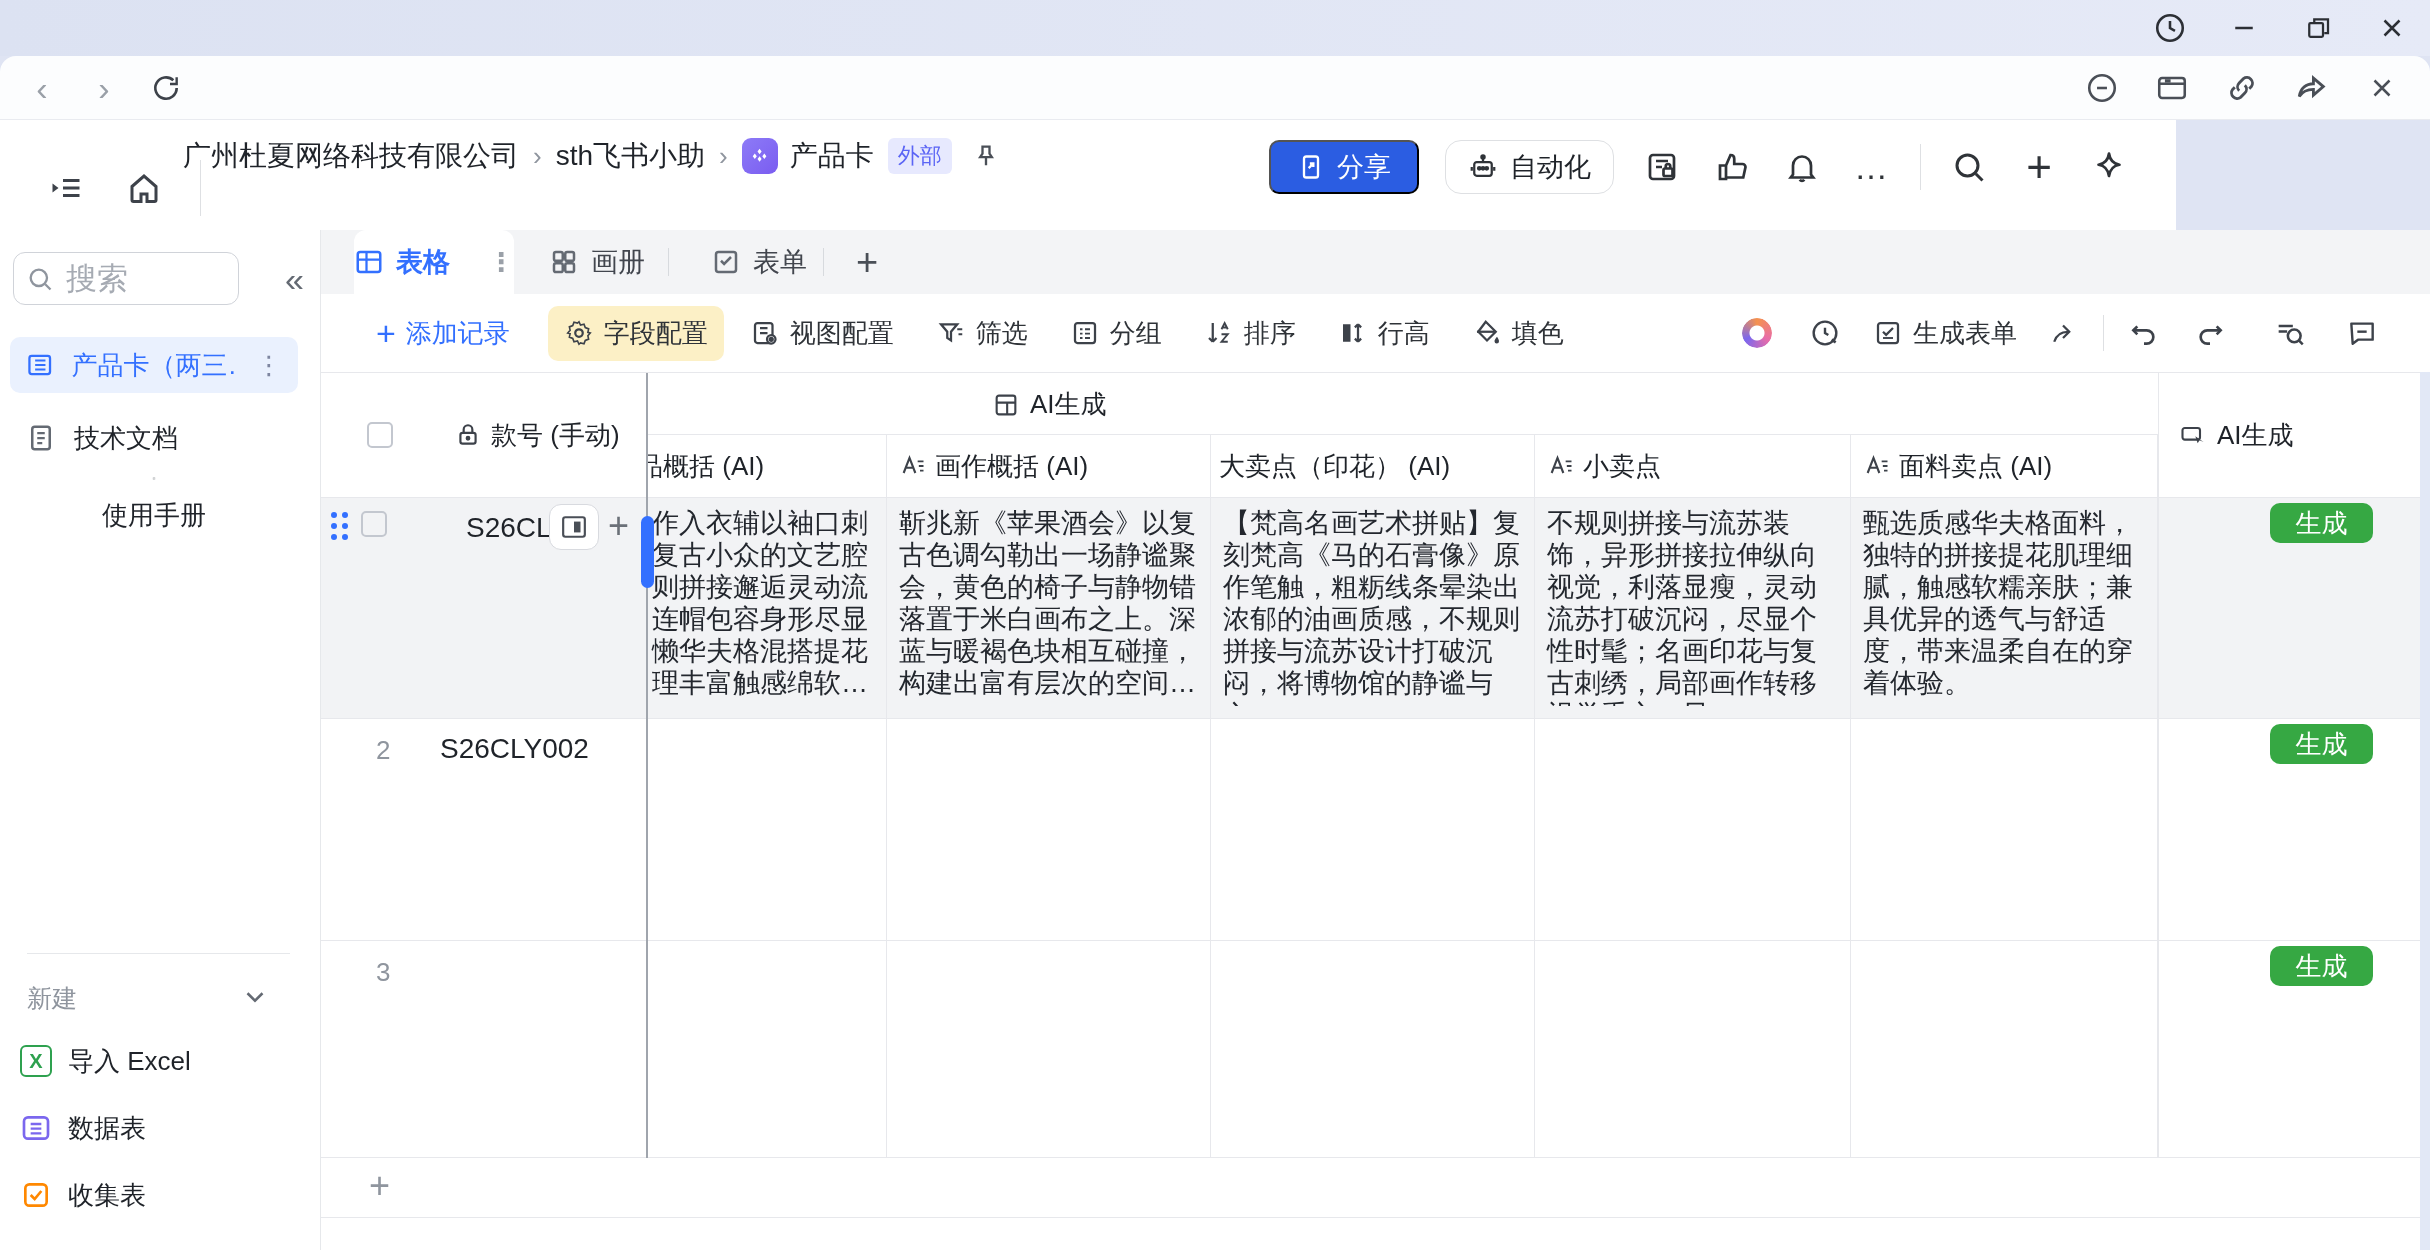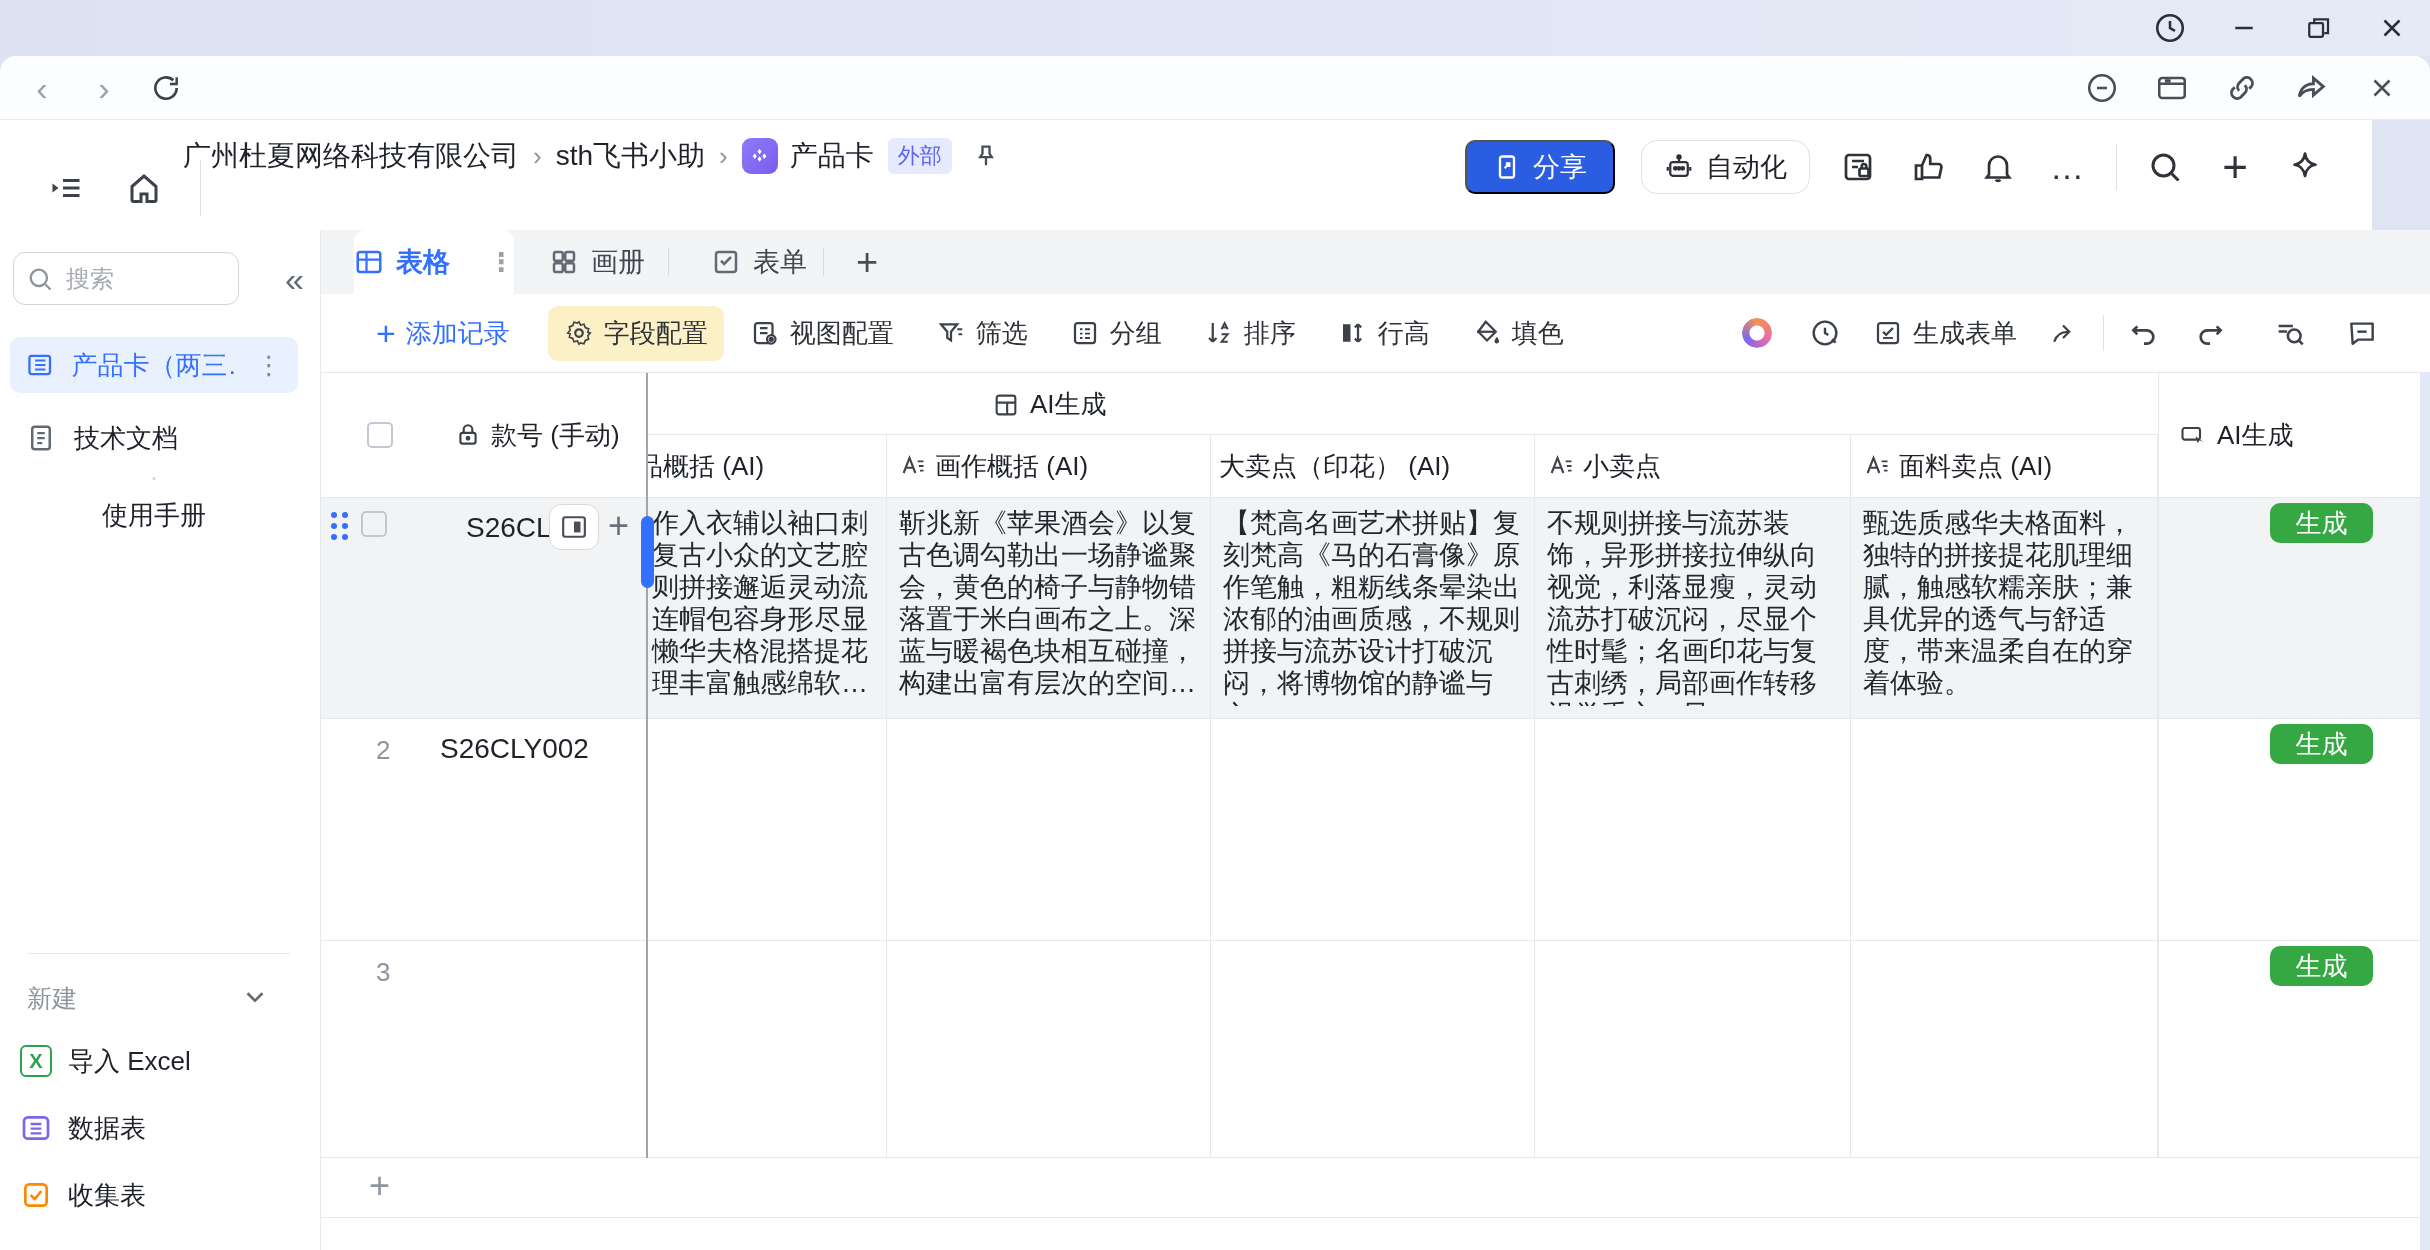--- a/index.html
+++ b/index.html
@@ -13,35 +13,35 @@
   .titlebar{position:absolute;left:0;top:0;width:2430px;height:56px;background:linear-gradient(90deg,#dce2f2,#e6eaf7);}
   .win-controls{position:absolute;right:18px;top:8px;display:flex;gap:34px;align-items:center;color:#2c2f35;}
   .win-btn{width:40px;height:40px;display:flex;align-items:center;justify-content:center;font-size:28px;color:#2c2f35;}
 
   
   .browserbar{position:absolute;left:0;top:56px;width:2430px;height:64px;background:#fcfdfe;border-radius:16px 16px 0 0;border-bottom:1px solid #e9ebf0;}
   .nav-ic{width:44px;height:44px;display:flex;align-items:center;justify-content:center;font-size:34px;color:#9aa0a8;}
   .browser-right{position:absolute;right:26px;top:10px;display:flex;gap:26px;align-items:center;color:#4a4f57;}
 
   
-  .appheader{position:absolute;left:0;top:120px;width:2372px;height:110px;background:#ffffff;}
+  .appheader{position:absolute;left:0;top:120px;width:2176px;height:110px;background:#ffffff;}
   .crumb-sep{color:#8f959e;font-size:26px;margin:0 14px;}
   .crumb-txt{font-size:28px;color:#1f2329;white-space:nowrap;}
   .badge-ext{background:#e7e9fe;color:#5b65f5;font-size:22px;border-radius:6px;padding:3px 10px;margin-left:14px;}
   .subrow{font-size:24px;color:#336df4;display:flex;align-items:center;}
   .subrow .saved{color:#646a73;}
   .vdiv{width:1px;background:#dee0e3;}
   .btn-share{background:#2b5de2;color:#fff;border-radius:10px;height:54px;padding:0 26px;display:flex;align-items:center;gap:12px;font-size:27px;}
   .btn-auto{background:#fff;border:1px solid #dee0e3;color:#1f2329;border-radius:16px;height:54px;padding:0 22px;display:flex;align-items:center;gap:12px;font-size:27px;}
   .hdr-ic{width:44px;height:44px;display:flex;align-items:center;justify-content:center;color:#2f3338;}
 
   
   .sidebar{position:absolute;left:0;top:230px;width:321px;height:1020px;background:#fff;border-right:1px solid #e6e8eb;}
   .searchbox{position:absolute;left:13px;top:22px;width:226px;height:53px;border:1px solid #d0d3d9;border-radius:12px;display:flex;align-items:center;padding:0 12px;gap:10px;background:#fff;}
-  .searchbox input{border:none;outline:none;width:130px;font-size:24px;color:#1f2329;background:transparent;}
+  .searchbox input{border:none;outline:none;width:130px;font-size:31px;color:#1f2329;background:transparent;}
   .searchbox input::placeholder{color:#a6abb3;}
   .collapse{position:absolute;right:20px;top:30px;font-size:34px;color:#646a73;letter-spacing:-4px;}
   .side-item{position:absolute;left:10px;width:288px;height:56px;display:flex;align-items:center;gap:18px;padding:0 16px;border-radius:10px;font-size:26px;color:#1f2329;}
   .side-item.active{background:#eaf1fe;color:#3370ff;}
   .side-dots{margin-left:auto;color:#7e86a0;font-size:26px;letter-spacing:0;}
   .side-sec{position:absolute;left:27px;color:#8f959e;font-size:25px;}
   .newitem{position:absolute;left:20px;width:280px;height:52px;display:flex;align-items:center;gap:16px;font-size:26px;color:#1f2329;}
 
   
   .main{position:absolute;left:321px;top:230px;width:2109px;height:1020px;background:#fff;}

